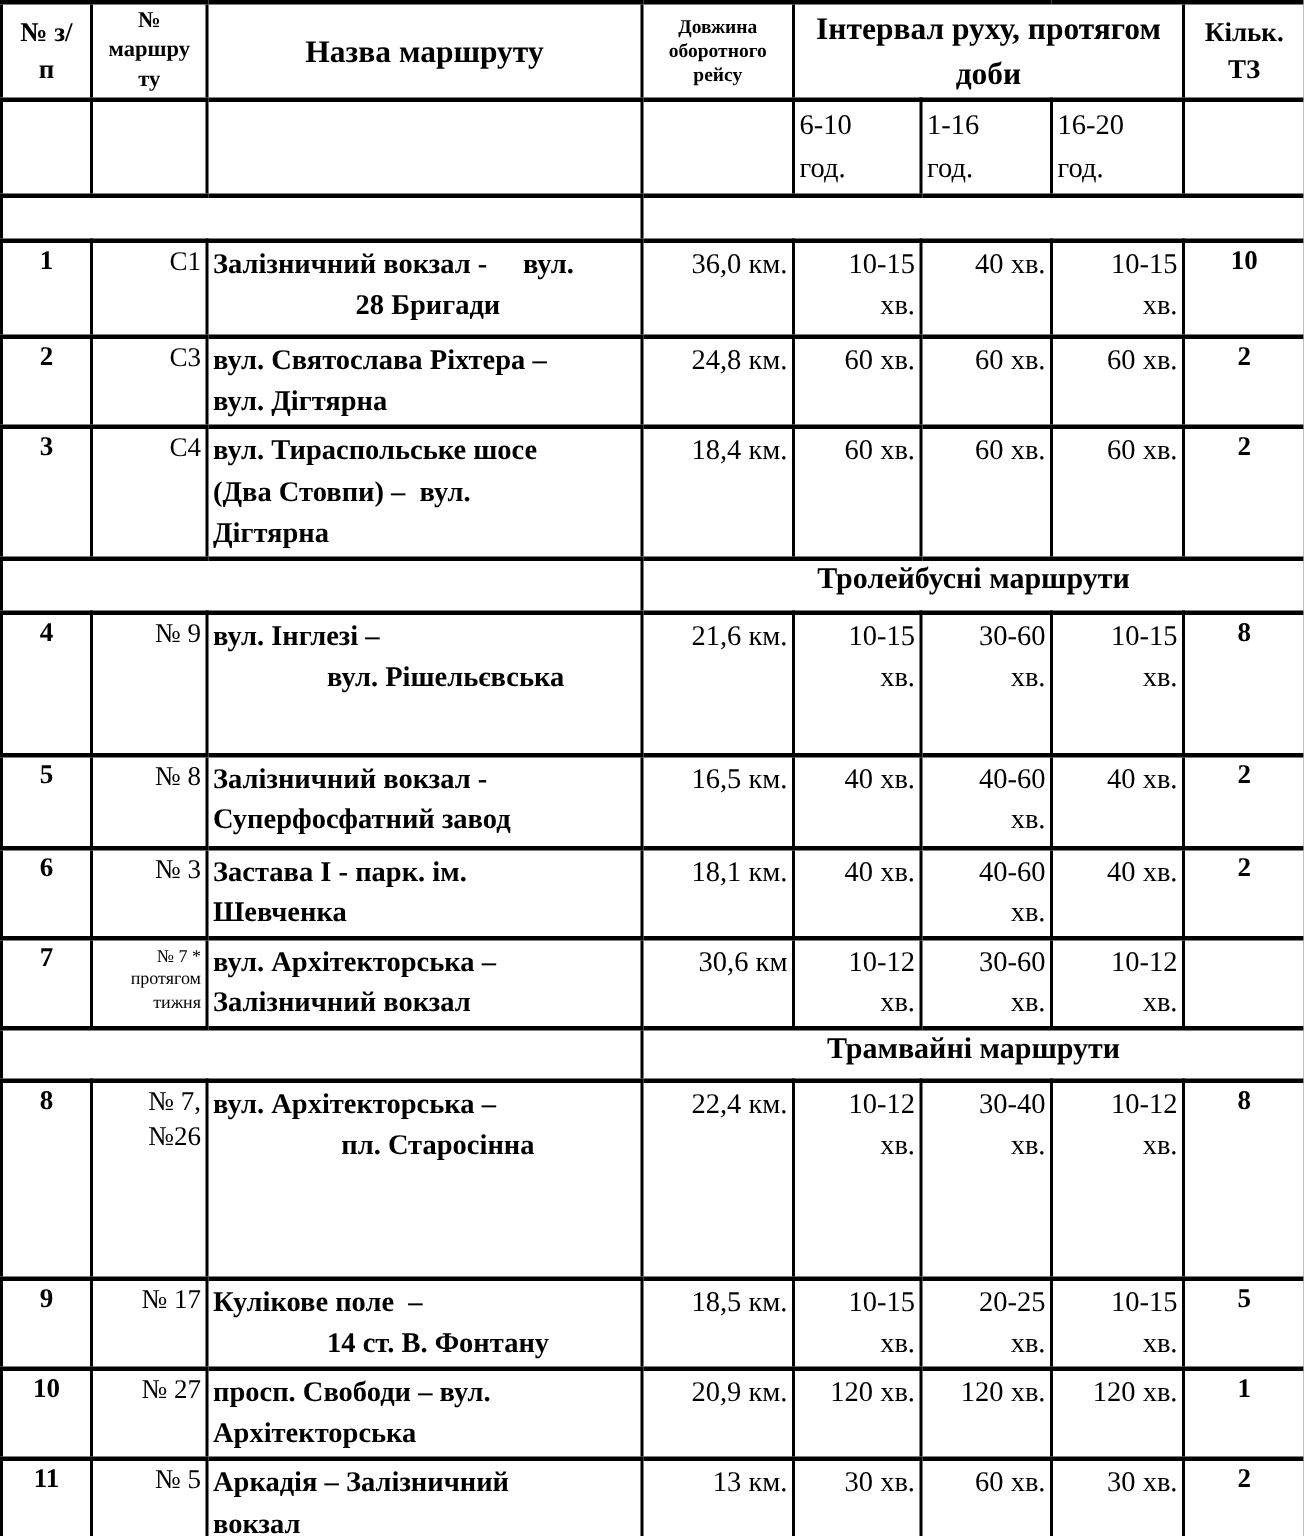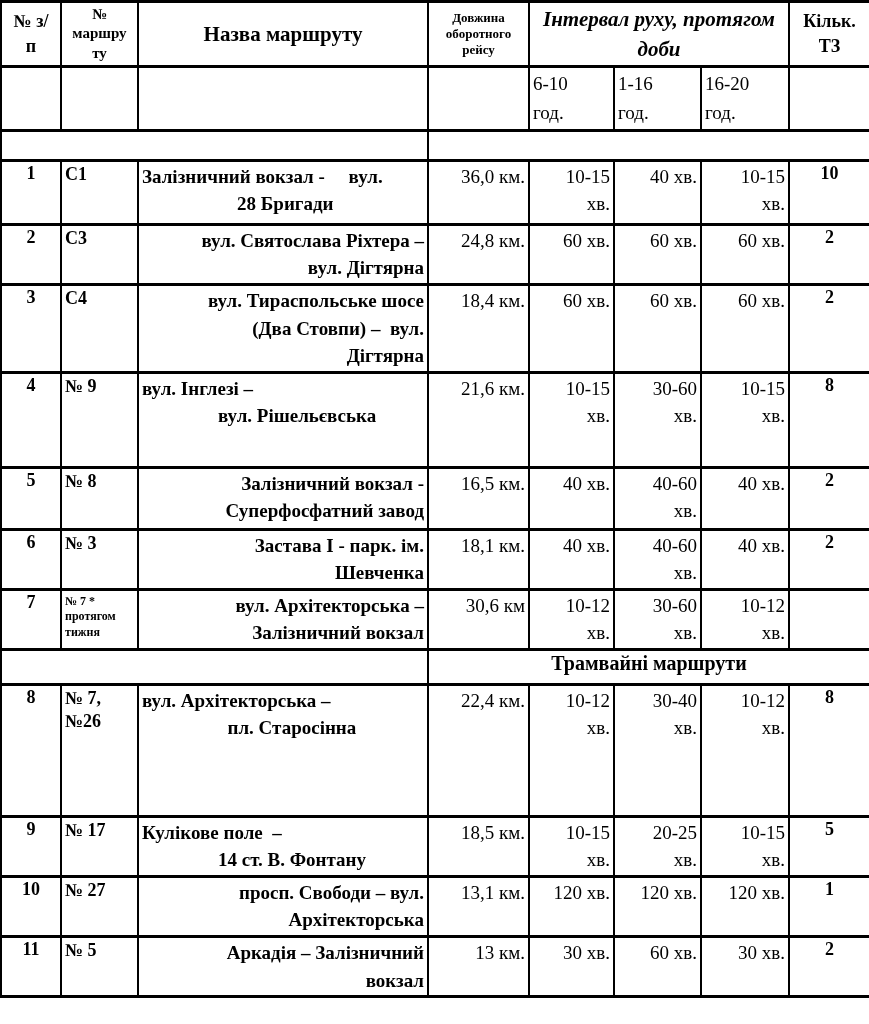--- a/index.html
+++ b/index.html
@@ -33,21 +33,21 @@
     vertical-align: middle;
     text-align: center;
     font-weight: bold;
     white-space: pre-wrap;
     padding: 0 2px;
   }
   td.h-num      { font-size: 18px; line-height: 1.4; }
   td.h-route    { font-size: 15px; line-height: 1.3; }
   td.h-name     { font-size: 21px; }
   td.h-length   { font-size: 13px; line-height: 1.25; }
-  td.h-interval { font-size: 21px; line-height: 1.45; font-style: italic; }
+  td.h-interval { font-size: 21px; line-height: 1.45; }
   td.h-qty      { font-size: 18px; line-height: 1.4; }
   
   td.h-period {
     font-size: 19px;
     font-weight: normal;
     text-align: left;
     white-space: pre-wrap;
     vertical-align: top;
     padding-top: 4px;
     line-height: 1.55;
@@ -65,40 +65,40 @@
     padding: 2px;
   }
   
   td.c-num {
     text-align: center;
     font-weight: bold;
     font-size: 18px;
     padding-top: 5px;
   }
   td.c-route {
-    text-align: left;
-    font-weight: bold;
+    text-align: right;
+    font-weight: normal;
     font-size: 18px;
     white-space: pre-wrap;
     line-height: 1.3;
     padding-top: 5px;
   }
   td.c-route.small {
     font-size: 12px;
     line-height: 1.3;
     padding-top: 3px;
   }
   td.c-name {
     font-weight: bold;
     font-size: 19px;
     line-height: 1.45;
     white-space: pre-wrap;
     padding-top: 3px;
   }
-  td.c-name.align-center { text-align: right; }
+  td.c-name.align-center { text-align: left; }
   td.c-name.align-left   { text-align: left; }
   td.c-val {
     text-align: right;
     font-size: 19px;
     line-height: 1.45;
     white-space: pre-wrap;
     padding-top: 4px;
   }
   td.c-qty {
     text-align: center;
@@ -186,20 +186,24 @@
           <td class="c-route">С4</td>
           <td class="c-name align-center">вул. Тираспольське шосе
 (Два Стовпи) –  вул.
 Дігтярна</td>
           <td class="c-val">18,4 км.</td>
           <td class="c-val">60 хв.</td>
           <td class="c-val">60 хв.</td>
           <td class="c-val">60 хв.</td>
           <td class="c-qty">2</td>
         </tr>
+        <tr style="height: 36px;">
+          <td class="section-cell" colspan="3"></td>
+          <td class="section-cell sec-right-label" colspan="5">Тролейбусні маршрути</td>
+        </tr>
         <tr style="height: 95px;">
           <td class="c-num">4</td>
           <td class="c-route">№ 9</td>
           <td class="c-name align-left">вул. Інглезі –
                 вул. Рішельєвська</td>
           <td class="c-val">21,6 км.</td>
           <td class="c-val">10-15
 хв.</td>
           <td class="c-val">30-60
 хв.</td>
@@ -278,21 +282,21 @@
 хв.</td>
           <td class="c-val">10-15
 хв.</td>
           <td class="c-qty">5</td>
         </tr>
         <tr style="height: 57px;">
           <td class="c-num">10</td>
           <td class="c-route">№ 27</td>
           <td class="c-name align-center">просп. Свободи – вул.
 Архітекторська</td>
-          <td class="c-val">13,1 км.</td>
+          <td class="c-val">20,9 км.</td>
           <td class="c-val">120 хв.</td>
           <td class="c-val">120 хв.</td>
           <td class="c-val">120 хв.</td>
           <td class="c-qty">1</td>
         </tr>
         <tr style="height: 60px;">
           <td class="c-num">11</td>
           <td class="c-route">№ 5</td>
           <td class="c-name align-center">Аркадія – Залізничний
 вокзал</td>

